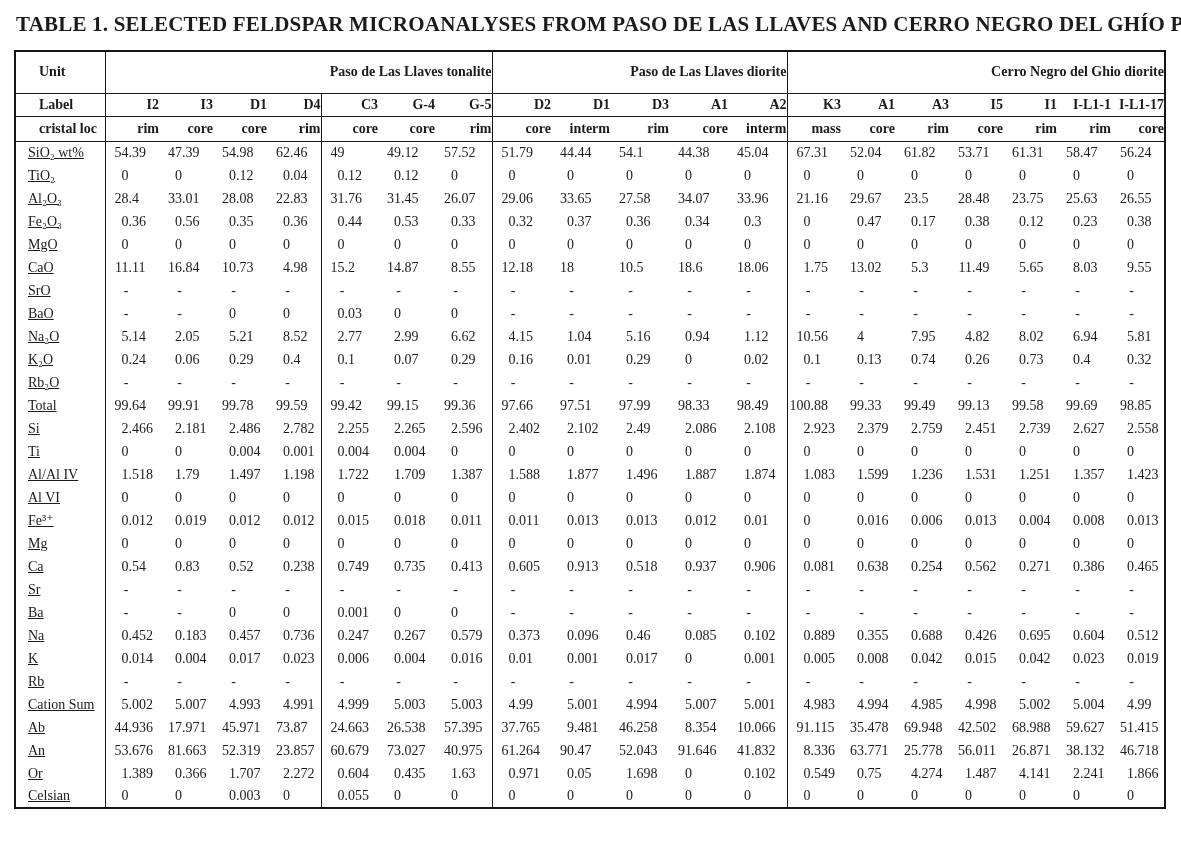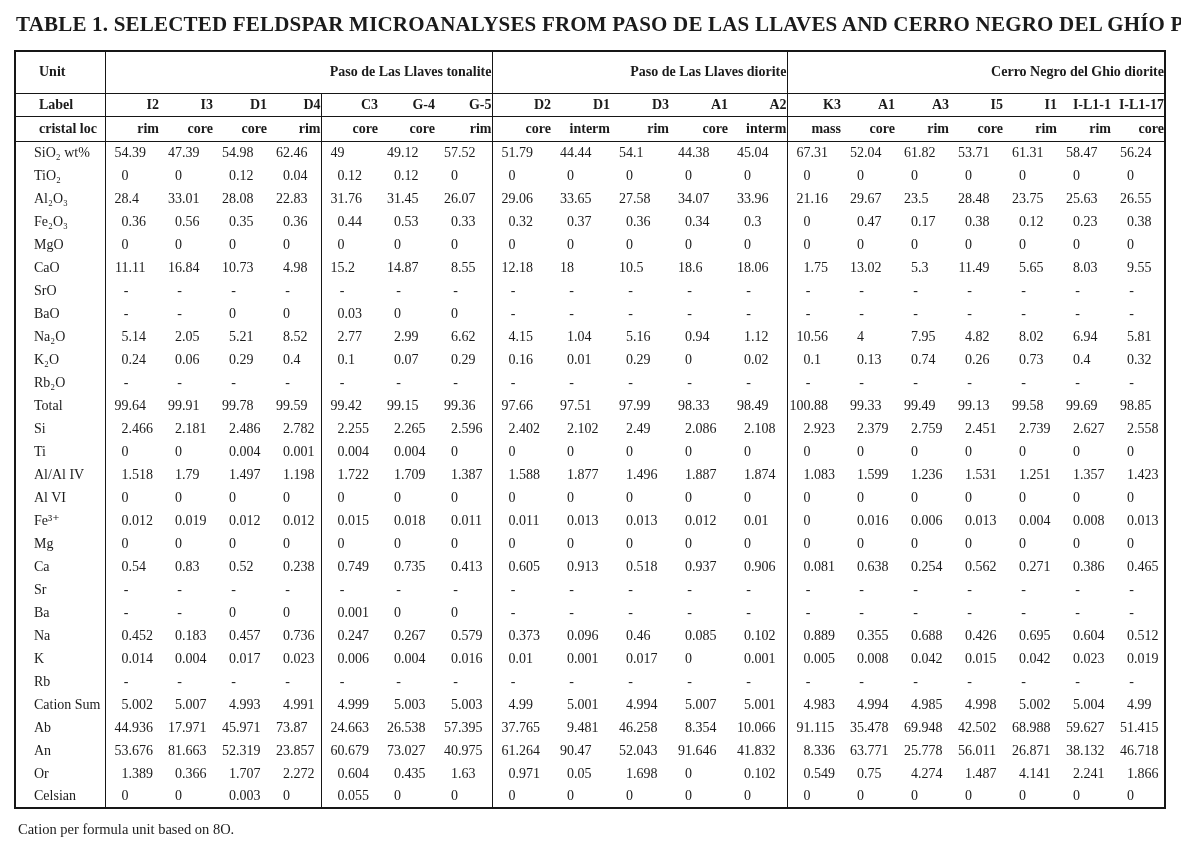--- a/index.html
+++ b/index.html
@@ -21,21 +21,21 @@
     padding:0; font-size:14px; white-space:nowrap; overflow:visible;
     font-weight:normal; vertical-align:middle;
   }
   thead th { font-weight:bold; border-bottom:1.5px solid #161616; }
   thead tr.r-unit { height:42px; }
   thead tr.r-sample, thead tr.r-label { height:23px; }
   thead tr.r-loc { height:25px; }
   tbody tr { height:23px; }
   th.corner { text-align:left; padding-left:23px; }
   th.grp, th.colh { text-align:right; }
-  td.lab { text-align:left; padding-left:18px; }
+  td.lab { text-align:left; padding-left:12px;text-decoration:underline; }
   td.val { text-align:left; padding-left:2px; }
   .gb { border-left:1.5px solid #161616; }
   .ip { display:inline-block; width:3ch; text-align:right; }
   .fp { display:inline; }
   .footnote { font-size:14.5px; margin:12px 0 0 4px; }
 </style>
 </head>
 <body>
 
 <div class="page">
@@ -749,14 +749,13 @@
           <td class="val gb"><span class="ip">0</span><span class="fp"></span></td>
           <td class="val"><span class="ip">0</span><span class="fp"></span></td>
           <td class="val"><span class="ip">0</span><span class="fp"></span></td>
           <td class="val"><span class="ip">0</span><span class="fp"></span></td>
           <td class="val"><span class="ip">0</span><span class="fp"></span></td>
           <td class="val"><span class="ip">0</span><span class="fp"></span></td>
           <td class="val"><span class="ip">0</span><span class="fp"></span></td>
         </tr>
       </tbody>
     </table>
-  <div class="footnote">Cation per formula unit based on 8O.</div>
 </div>
 
 </body></html>

